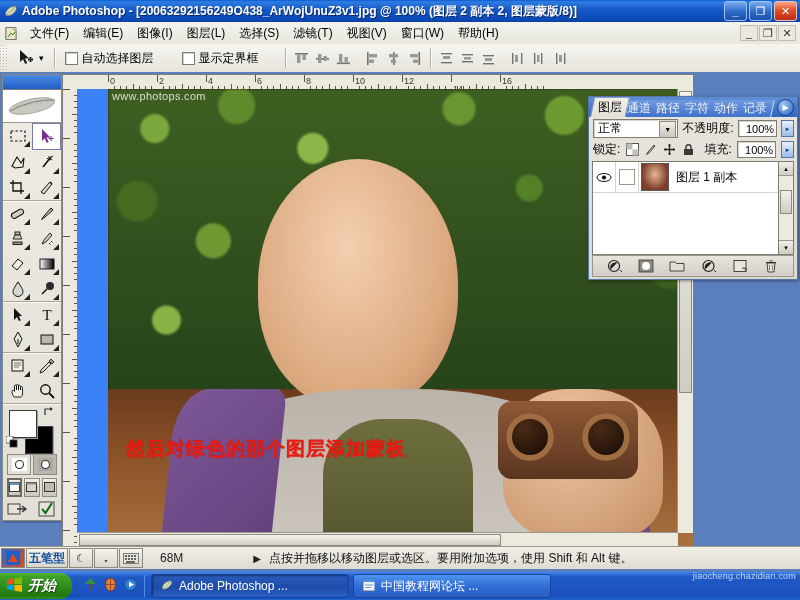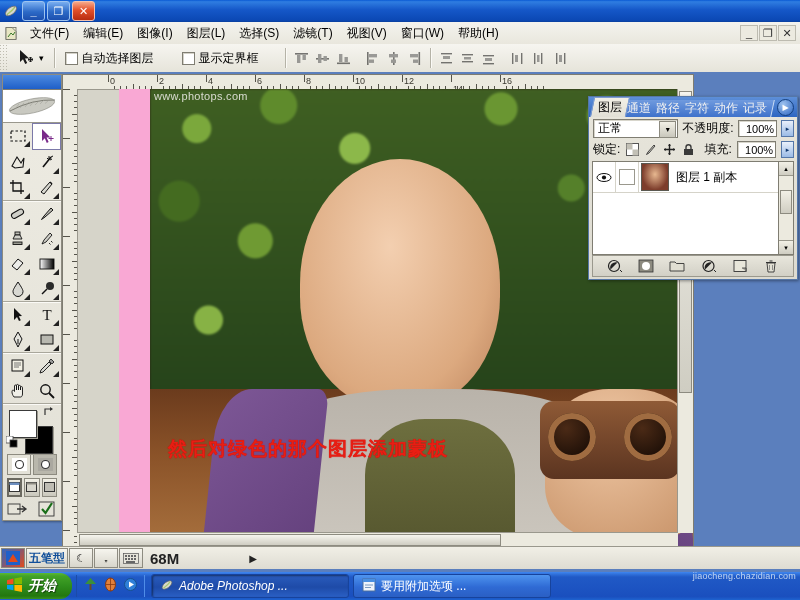--- a/index.html
+++ b/index.html
@@ -108,21 +108,21 @@
   
   .docwin{
     position:absolute;left:62px;top:74px;width:630px;height:472px;
     background:#d6d4c9;border:1px solid #7e7c71;
   }
   .ruler-corner{position:absolute;left:0;top:0;width:14px;height:14px;background:#eceadf;border-right:1px solid #9a988d;border-bottom:1px solid #9a988d;}
   .ruler-h{position:absolute;left:14px;top:0;right:0;height:14px;background:#eceadf;border-bottom:1px solid #9a988d;overflow:hidden;}
   .ruler-v{position:absolute;left:0;top:14px;bottom:0;width:14px;background:#eceadf;border-right:1px solid #9a988d;overflow:hidden;}
   .rtick{position:absolute;background:#55534a;}
   .rlabel{position:absolute;font-size:9px;color:#3a3830;font-family:"Liberation Sans",sans-serif;line-height:9px;}
-  .canvas-area{position:absolute;left:14px;top:14px;right:0;bottom:0;background:#f9a8d4;overflow:hidden;margin-left:42px;}
+  .canvas-area{position:absolute;left:14px;top:14px;right:0;bottom:0;background:#3b82f6;overflow:hidden;}
   .photo{position:absolute;left:31px;top:0;width:585px;height:458px;overflow:hidden;background:#2b2013;}
   .wm-top{position:absolute;left:4px;top:1px;color:#e8e8e0;font-size:11px;letter-spacing:.3px;z-index:40;opacity:.9;}
   .redtext{position:absolute;left:18px;z-index:45;color:#e81e13;font-weight:bold;font-size:19px;
            letter-spacing:1px;white-space:nowrap;text-shadow:0 0 1px #c00;}
   .redtext.l1{top:347px;}
   .redtext.l2{top:390px;}
 
   
   .ph-trees{position:absolute;left:0;top:0;width:100%;height:330px;
     background:
@@ -234,21 +234,21 @@
   .statusbar{
     position:absolute;left:0;top:546px;width:800px;height:22px;
     background:linear-gradient(to bottom,#f1efe6,#dedcd2);
     border-top:1px solid #9a988d;display:flex;align-items:center;
   }
   .ime{display:flex;align-items:center;height:20px;margin-left:1px;}
   .ime .cell{height:18px;min-width:18px;display:flex;align-items:center;justify-content:center;
     border:1px solid #8d8b80;background:linear-gradient(to bottom,#f6f5ee,#d8d6cc);margin-right:1px;font-size:11px;padding:0 2px;}
   .ime .cell.logo{background:linear-gradient(135deg,#2f66c2,#e24a1c);color:#fff;}
   .ime .cell.wb{color:#114f9a;font-weight:bold;font-size:12px;}
-  .sb-size{margin-left:6px;font-size:15px;color:#222;font-weight:bold;}
+  .sb-size{margin-left:16px;font-size:12px;color:#222;}
   .sb-play{margin-left:70px;color:#222;font-size:10px;}
   .sb-msg{margin-left:8px;font-size:12px;color:#111;white-space:nowrap;}
 
   
   .taskbar{
     position:absolute;left:0;top:572px;width:800px;height:28px;
     background:linear-gradient(to bottom,#3f86f0 0,#2f6ed8 9%,#2059c6 18%,#1a4fbe 88%,#1f63d0 100%);
     display:flex;align-items:center;
   }
   .startbtn{
@@ -259,21 +259,21 @@
     color:#fff;font-style:italic;font-weight:bold;font-size:14px;
     text-shadow:1px 1px 1px rgba(0,0,0,.5);
   }
   .ql{display:flex;align-items:center;gap:5px;padding:0 6px;border-left:1px solid #1b4ba8;border-right:1px solid #4f8de8;height:22px;}
   .tb-tasks{display:flex;align-items:center;gap:4px;margin-left:6px;}
   .task{
     height:22px;min-width:180px;padding:0 8px;display:flex;align-items:center;gap:5px;
     background:linear-gradient(to bottom,#4e94ef,#2f6ad4 55%,#2a5fc4);
     border:1px solid #17439c;border-radius:3px;color:#fff;font-size:12px;white-space:nowrap;
   }
-  .task.active{background:linear-gradient(to bottom,#2a5cbd,#1e4ba8 55%,#2a5fc4);box-shadow:inset 1px 1px 2px rgba(0,0,0,.45);font-style:italic;}
+  .task.active{background:linear-gradient(to bottom,#2a5cbd,#1e4ba8 55%,#2a5fc4);box-shadow:inset 1px 1px 2px rgba(0,0,0,.45);}
   .tray{margin-left:auto;height:28px;display:flex;align-items:center;justify-content:flex-end;
     padding-right:4px;min-width:190px;position:relative;}
   .wm-big{position:absolute;right:4px;top:-2px;text-align:right;line-height:1;}
   .wm-big .w1{font-size:17px;font-weight:bold;color:#dfe9f7;opacity:.85;letter-spacing:1px;}
   .wm-big .w2{font-size:9px;color:#cfe0f5;opacity:.9;letter-spacing:.2px;margin-top:2px;}
 
   .ico{display:block;}
 </style>
 </head>
 <body>
@@ -281,20 +281,21 @@
 <div id="app">
 
   <div class="titlebar">
     <div class="app-icon">
       <svg class="ico" width="16" height="16" viewBox="0 0 16 16">
         <ellipse cx="8" cy="8" rx="6.5" ry="3.4" transform="rotate(-38 8 8)" fill="#d8d8d0" stroke="#6a6a62" stroke-width=".7"></ellipse>
         <path d="M3 13 L13 3" stroke="#8a8a80" stroke-width="1" fill="none"></path>
         <path d="M4 11.5c2-1.6 5-3.4 7.5-7" stroke="#a9c96a" stroke-width="1.4" fill="none"></path>
       </svg>
     </div>
+    <div class="title-text">Adobe Photoshop - [20063292156249O438_ArWojUnuZ3v1.jpg @ 100% (图层 2 副本 2, 图层蒙版/8)]</div>
     <div class="winbtns">
       <div class="winbtn">_</div>
       <div class="winbtn">❐</div>
       <div class="winbtn close">✕</div>
     </div>
   </div>
 
   <div class="menubar">
     <div class="doc-icon">
       <svg class="ico" width="15" height="15" viewBox="0 0 15 15">
@@ -1011,20 +1012,21 @@
               <rect x="5" y="5" width="2" height="2"></rect>
               <rect x="8" y="5" width="2" height="2"></rect>
               <rect x="11" y="5" width="2" height="2"></rect>
               <rect x="3" y="8" width="9" height="2"></rect>
             </g>
           </svg>
       </div>
     </div>
     <span class="sb-size">68M</span>
     <span class="sb-play">▶</span>
+    <span class="sb-msg">点按并拖移以移动图层或选区。要用附加选项，使用 Shift 和 Alt 键。</span>
   </div>
 
   <div class="taskbar">
     <div class="startbtn">
       <span>
         <svg width="17" height="15" viewBox="0 0 17 15">
           <path d="M1 3.2 L7.4 1.6 L7.4 7 L1 7.2 Z" fill="#f25022"></path>
           <path d="M8.4 1.4 L16 0 L16 7 L8.4 7 Z" fill="#7fba00"></path>
           <path d="M1 8.1 L7.4 8 L7.4 13.3 L1 11.9 Z" fill="#00a4ef"></path>
           <path d="M8.4 8 L16 8 L16 15 L8.4 13.5 Z" fill="#ffb900"></path>
@@ -1065,21 +1067,21 @@
         <span>Adobe Photoshop ...</span>
       </div>
       <div class="task">
         <span>
           <svg width="14" height="14">
               <rect x="1" y="1" width="12" height="12" fill="#eef3fb" stroke="#4a6f9e" stroke-width="1"></rect>
               <rect x="1" y="1" width="12" height="3" fill="#4a8fe0"></rect>
               <path d="M3 7 h8 M3 9.5 h6" stroke="#7a9ac0" stroke-width="1"></path>
             </svg>
         </span>
-        <span>要用附加选项 ...</span>
+        <span>中国教程网论坛 ...</span>
       </div>
     </div>
 
     <div class="tray">
       <div class="wm-big">
         <div class="w2">jiaocheng.chazidian.com</div>
       </div>
     </div>
   </div>
 

